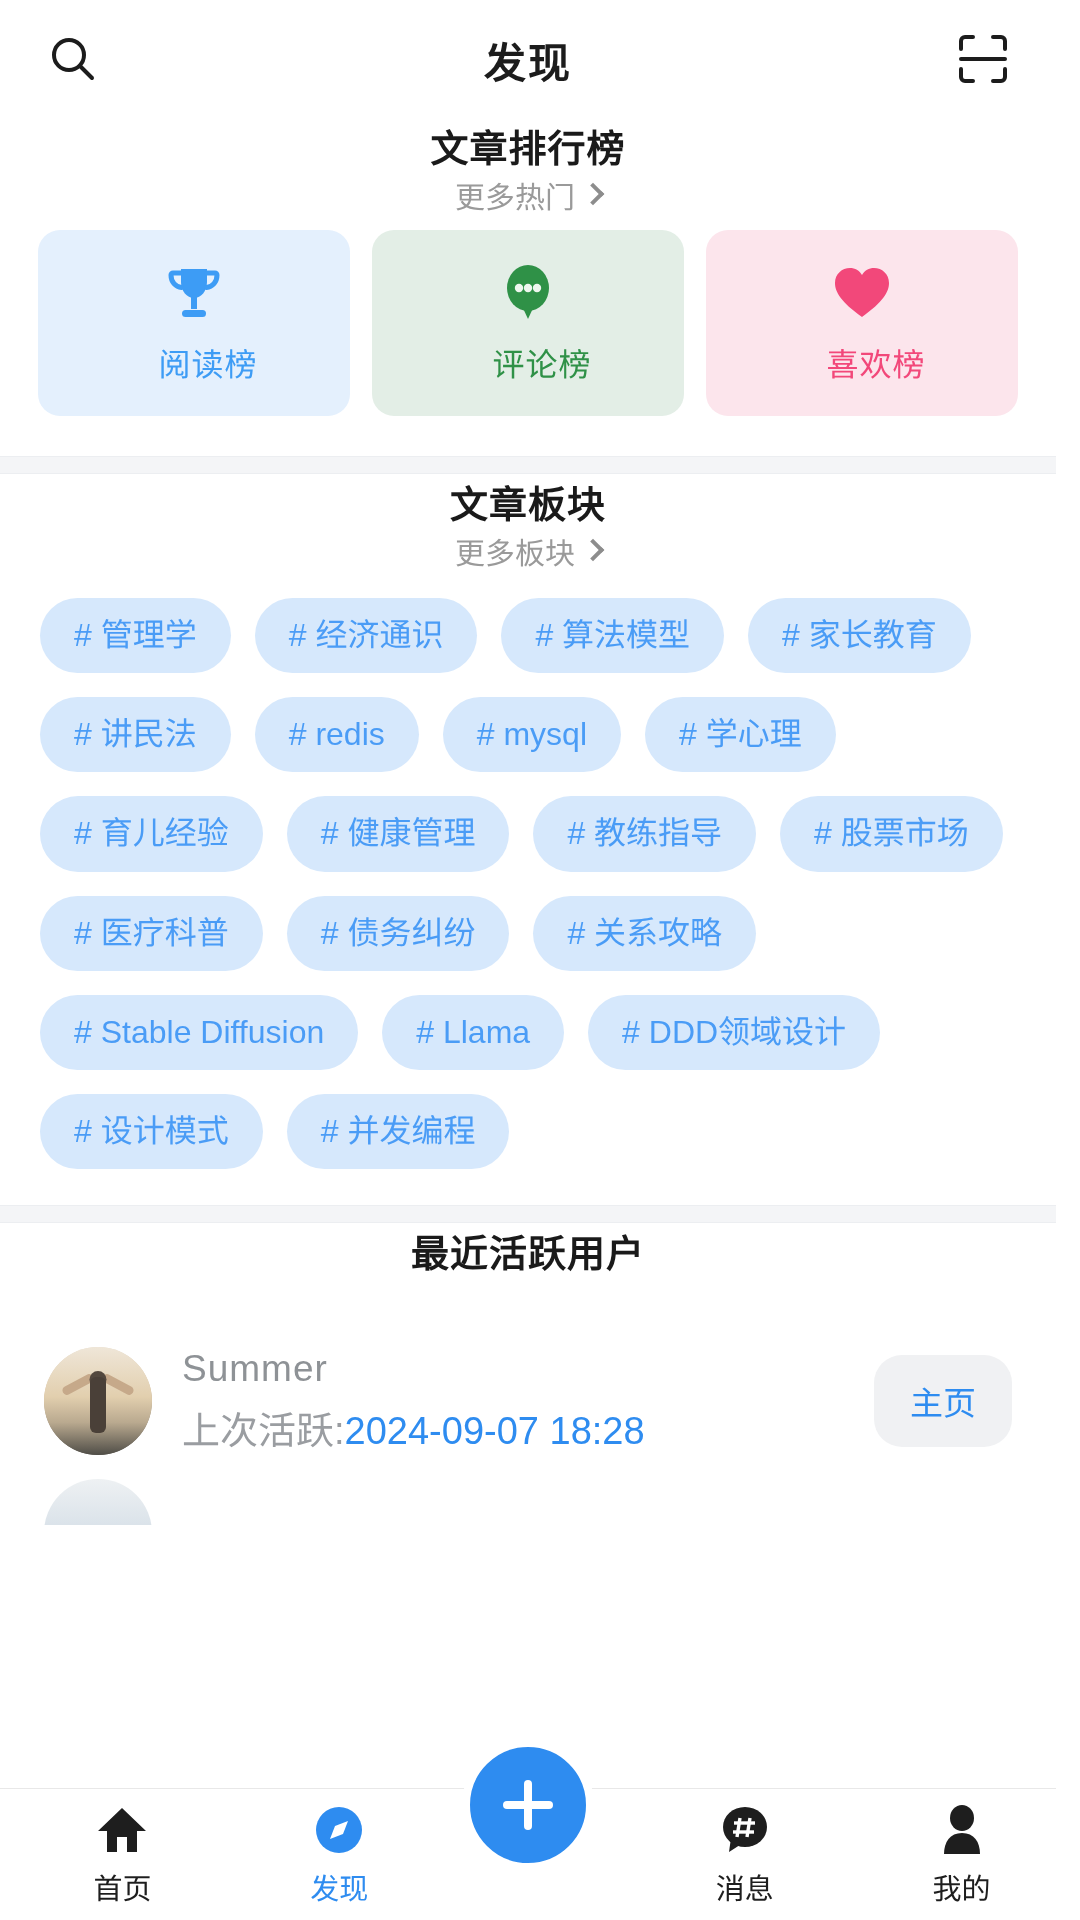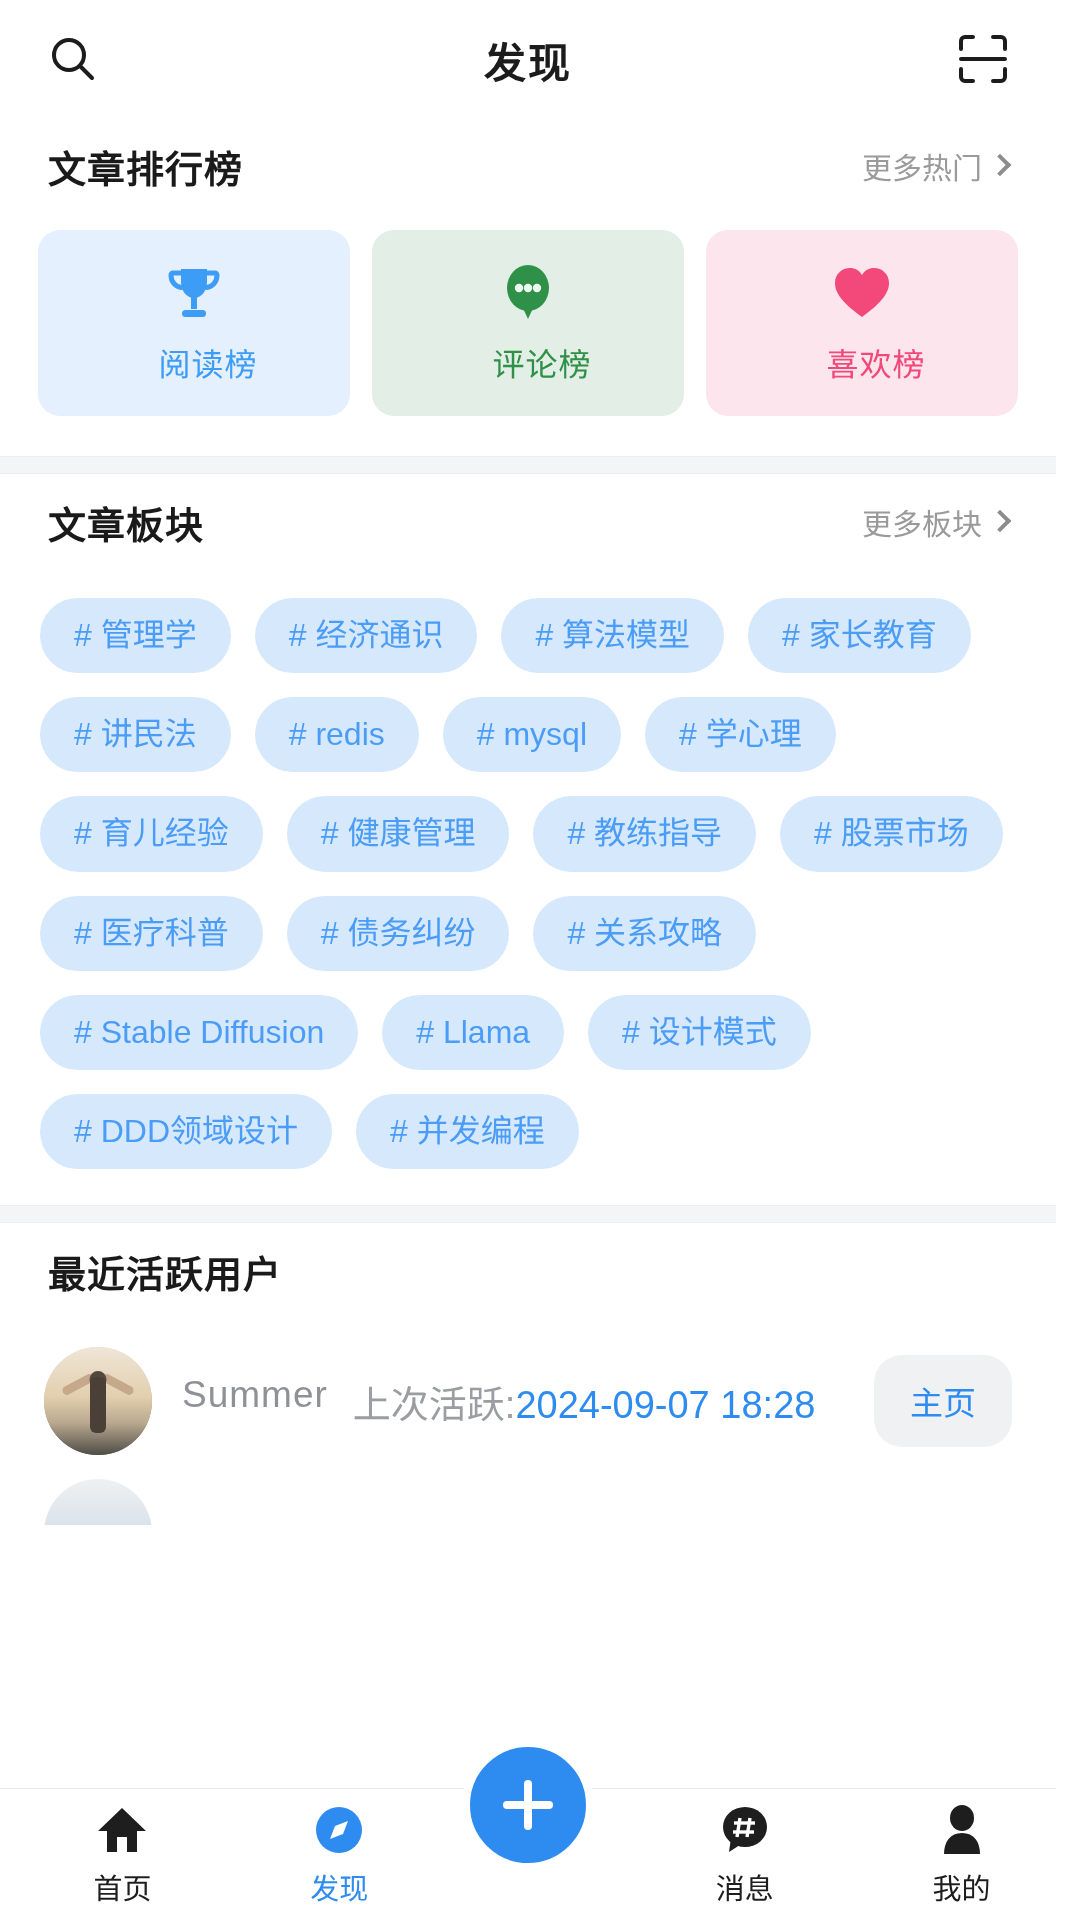--- a/index.html
+++ b/index.html
@@ -45,20 +45,21 @@
     justify-content: center;
   }
 
   
   .section-head {
     display: flex;
     align-items: center;
     justify-content: space-between;
     padding: 0 48px;
     height: 96px;
+    flex-direction: column;
   }
   .section-title {
     font-size: 38px;
     font-weight: bold;
     color: #1a1a1a;
     letter-spacing: 1px;
   }
   .section-more {
     display: flex;
     align-items: center;
@@ -142,21 +143,21 @@
     overflow: hidden;
     position: relative;
     background: linear-gradient(175deg,#e8dfd2 0%,#d9c4a6 38%,#9b8f80 62%,#5d5a52 100%);
   }
   .avatar .sky { position:absolute; inset:0; background:linear-gradient(180deg,#efe6d8 0%,#e2cfae 46%,#b9a98f 70%,#4f4d47 100%); }
   .avatar .fig { position:absolute; left:50%; top:28%; transform:translateX(-50%); width:16px; height:56px; background:#4a4038; border-radius:6px; }
   .avatar .armL { position:absolute; left:16%; top:30%; width:34px; height:9px; background:#c6a98a; transform:rotate(-28deg); border-radius:5px; }
   .avatar .armR { position:absolute; right:16%; top:30%; width:34px; height:9px; background:#c6a98a; transform:rotate(28deg); border-radius:5px; }
   .avatar .head { position:absolute; left:50%; top:22%; transform:translateX(-50%); width:17px; height:17px; border-radius:50%; background:#53483e; }
 
-  .user-meta { flex: 1; display: flex; flex-direction: row; gap: 25px; }
+  .user-meta { flex: 1; display: flex; flex-direction: column; gap: 10px; }
   .user-name {
     font-size: 37px;
     color: #8e9296;
     letter-spacing: 1px;
   }
   .user-active {
     font-size: 38px;
     color: #9a9da1;
   }
   .user-active .date { color: #2e8cf0; }
@@ -310,22 +311,22 @@
     <span class="tag"># 学心理</span>
     <span class="tag"># 育儿经验</span>
     <span class="tag"># 健康管理</span>
     <span class="tag"># 教练指导</span>
     <span class="tag"># 股票市场</span>
     <span class="tag"># 医疗科普</span>
     <span class="tag"># 债务纠纷</span>
     <span class="tag"># 关系攻略</span>
     <span class="tag"># Stable Diffusion</span>
     <span class="tag"># Llama</span>
+    <span class="tag"># DDD领域设计</span>
     <span class="tag"># 设计模式</span>
-    <span class="tag"># DDD领域设计</span>
     <span class="tag"># 并发编程</span>
   </div>
 
   <div class="band"></div>
 
   <div class="section-head">
     <div class="section-title">最近活跃用户</div>
   </div>
 
   <div class="user-row">

